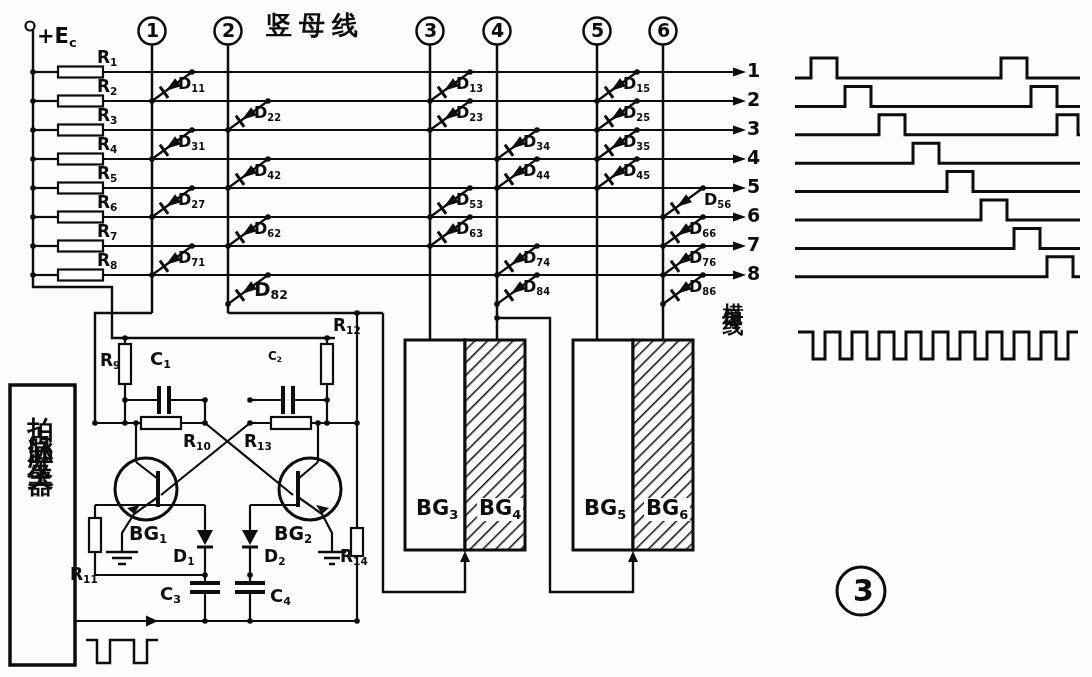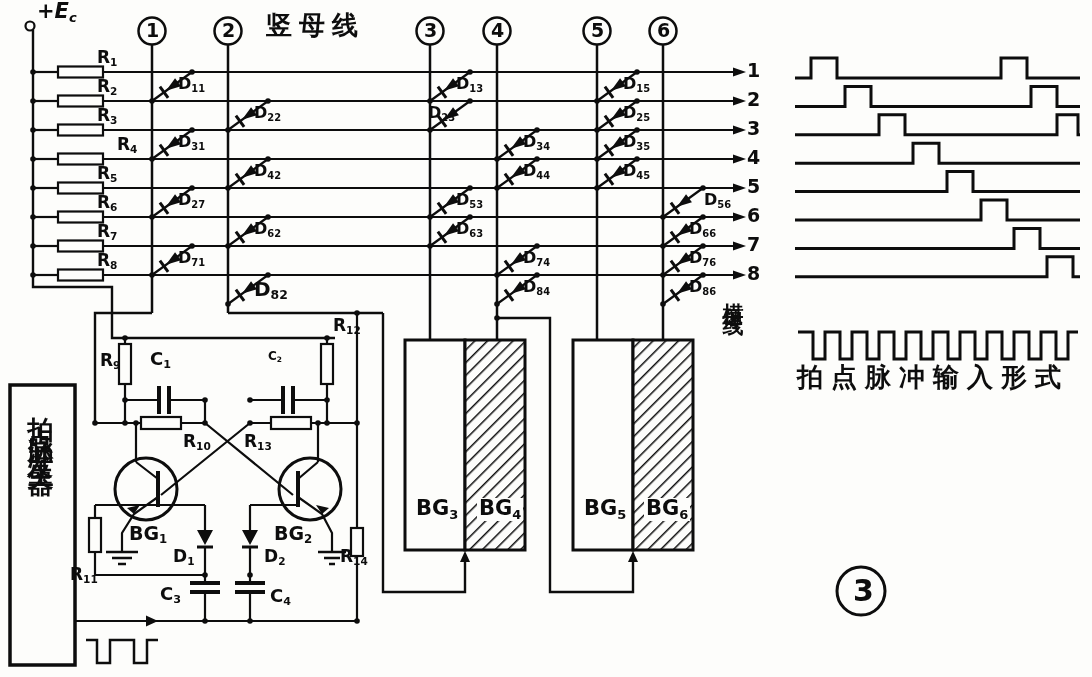--- a/index.html
+++ b/index.html
@@ -264,21 +264,21 @@
       <path d="M798,332H813V359H825V332H840V359H852V332H867V359H879V332H894V359H906V332H921V359H933V332H948V359H960V332H975V359H987V332H1002V359H1014V332H1029V359H1041V332H1056V359H1068V332H1078" fill="none" stroke="#0d0d0d" stroke-width="3"></path>
       <circle cx="861" cy="591" r="24" fill="none" stroke="#0d0d0d" stroke-width="3"></circle>
     </svg>
   <div id="labels">
       <span class="lbl" style="left: 97px; top: 49px; font-size: 17px;"><span>R</span><sub>1</sub></span>
       <span class="lbl" style="left: 747px; top: 61px; font-size: 19px;">1</span>
       <span class="lbl" style="left: 97px; top: 78px; font-size: 17px;"><span>R</span><sub>2</sub></span>
       <span class="lbl" style="left: 747px; top: 90px; font-size: 19px;">2</span>
       <span class="lbl" style="left: 97px; top: 107px; font-size: 17px;"><span>R</span><sub>3</sub></span>
       <span class="lbl" style="left: 747px; top: 119px; font-size: 19px;">3</span>
-      <span class="lbl" style="left: 97px; top: 136px; font-size: 17px; margin-left: 20px;"><span>R</span><sub>4</sub></span>
+      <span class="lbl" style="left: 97px; top: 136px; font-size: 17px;"><span>R</span><sub>4</sub></span>
       <span class="lbl" style="left: 747px; top: 148px; font-size: 19px;">4</span>
       <span class="lbl" style="left: 97px; top: 165px; font-size: 17px;"><span>R</span><sub>5</sub></span>
       <span class="lbl" style="left: 747px; top: 177px; font-size: 19px;">5</span>
       <span class="lbl" style="left: 97px; top: 194px; font-size: 17px;"><span>R</span><sub>6</sub></span>
       <span class="lbl" style="left: 747px; top: 206px; font-size: 19px;">6</span>
       <span class="lbl" style="left: 97px; top: 223px; font-size: 17px;"><span>R</span><sub>7</sub></span>
       <span class="lbl" style="left: 747px; top: 235px; font-size: 19px;">7</span>
       <span class="lbl" style="left: 97px; top: 252px; font-size: 17px;"><span>R</span><sub>8</sub></span>
       <span class="lbl" style="left: 747px; top: 264px; font-size: 19px;">8</span>
       <span class="lbl" style="left: 146px; top: 21px; font-size: 19px;">1</span>
@@ -289,38 +289,37 @@
       <span class="lbl" style="left: 657px; top: 21px; font-size: 19px;">6</span>
       <span class="lbl" style="left: 178px; top: 76px; font-size: 16px;"><span>D</span><sub>11</sub></span>
       <span class="lbl" style="left: 254px; top: 105px; font-size: 16px;"><span>D</span><sub>22</sub></span>
       <span class="lbl" style="left: 178px; top: 134px; font-size: 16px;"><span>D</span><sub>31</sub></span>
       <span class="lbl" style="left: 254px; top: 163px; font-size: 16px;"><span>D</span><sub>42</sub></span>
       <span class="lbl" style="left: 178px; top: 192px; font-size: 16px;"><span>D</span><sub>27</sub></span>
       <span class="lbl" style="left: 254px; top: 221px; font-size: 16px;"><span>D</span><sub>62</sub></span>
       <span class="lbl" style="left: 178px; top: 250px; font-size: 16px;"><span>D</span><sub>71</sub></span>
       <span class="lbl" style="left: 254px; top: 279px; font-size: 20px;"><span>D</span><sub>82</sub></span>
       <span class="lbl" style="left: 456px; top: 76px; font-size: 16px;"><span>D</span><sub>13</sub></span>
-      <span class="lbl" style="left: 428px; top: 105px; font-size: 16px;"><span>D</span><sub>23</sub></span>
+      <span class="lbl" style="left: 456px; top: 105px; font-size: 16px;"><span>D</span><sub>23</sub></span>
       <span class="lbl" style="left: 456px; top: 192px; font-size: 16px;"><span>D</span><sub>53</sub></span>
       <span class="lbl" style="left: 456px; top: 221px; font-size: 16px;"><span>D</span><sub>63</sub></span>
       <span class="lbl" style="left: 523px; top: 134px; font-size: 16px;"><span>D</span><sub>34</sub></span>
       <span class="lbl" style="left: 523px; top: 163px; font-size: 16px;"><span>D</span><sub>44</sub></span>
       <span class="lbl" style="left: 523px; top: 250px; font-size: 16px;"><span>D</span><sub>74</sub></span>
       <span class="lbl" style="left: 523px; top: 279px; font-size: 16px;"><span>D</span><sub>84</sub></span>
       <span class="lbl" style="left: 623px; top: 76px; font-size: 16px;"><span>D</span><sub>15</sub></span>
       <span class="lbl" style="left: 623px; top: 105px; font-size: 16px;"><span>D</span><sub>25</sub></span>
       <span class="lbl" style="left: 623px; top: 134px; font-size: 16px;"><span>D</span><sub>35</sub></span>
       <span class="lbl" style="left: 623px; top: 163px; font-size: 16px;"><span>D</span><sub>45</sub></span>
       <span class="lbl" style="left: 704px; top: 192px; font-size: 16px;"><span>D</span><sub>56</sub></span>
       <span class="lbl" style="left: 689px; top: 221px; font-size: 16px;"><span>D</span><sub>66</sub></span>
       <span class="lbl" style="left: 689px; top: 250px; font-size: 16px;"><span>D</span><sub>76</sub></span>
       <span class="lbl" style="left: 689px; top: 279px; font-size: 16px;"><span>D</span><sub>86</sub></span>
-      <span class="lbl title" style="left: 37px; top: 1px; font-size: 21px; font-style: italic;"><span>+E</span><sub>c</sub></span>
+      <span class="lbl title" style="left: 37px; top: 26px; font-size: 21px;"><span>+E</span><sub>c</sub></span>
       <span class="lbl title" style="left: 266px; top: 12px; font-size: 26px; letter-spacing: 7px;">竖母线</span>
-      <span class="lbl title" style="left: 797px; top: 364px; font-size: 26px; letter-spacing: 8px;">拍点脉冲输入形式</span>
       <span class="lbl vtext title" style="left: 722px; top: 286px; font-size: 21px; letter-spacing: 6px;">横母线</span>
       <span class="lbl title" style="left: 853px; top: 576px; font-size: 30px;">3</span>
       <span class="lbl vtext title" style="left: 28px; top: 396px; font-size: 26px; letter-spacing: 9px;">拍点脉冲发生器</span>
       <span class="lbl" style="left: 100px; top: 352px; font-size: 17px;"><span>R</span><sub>9</sub></span>
       <span class="lbl" style="left: 150px; top: 350px; font-size: 18px;"><span>C</span><sub>1</sub></span>
       <span class="lbl" style="left: 268px; top: 350px; font-size: 12px;"><span>C</span><sub>2</sub></span>
       <span class="lbl" style="left: 333px; top: 317px; font-size: 17px;"><span>R</span><sub>12</sub></span>
       <span class="lbl" style="left: 183px; top: 433px; font-size: 17px;"><span>R</span><sub>10</sub></span>
       <span class="lbl" style="left: 244px; top: 433px; font-size: 17px;"><span>R</span><sub>13</sub></span>
       <span class="lbl" style="left: 129px; top: 524px; font-size: 19px;"><span>BG</span><sub>1</sub></span>

